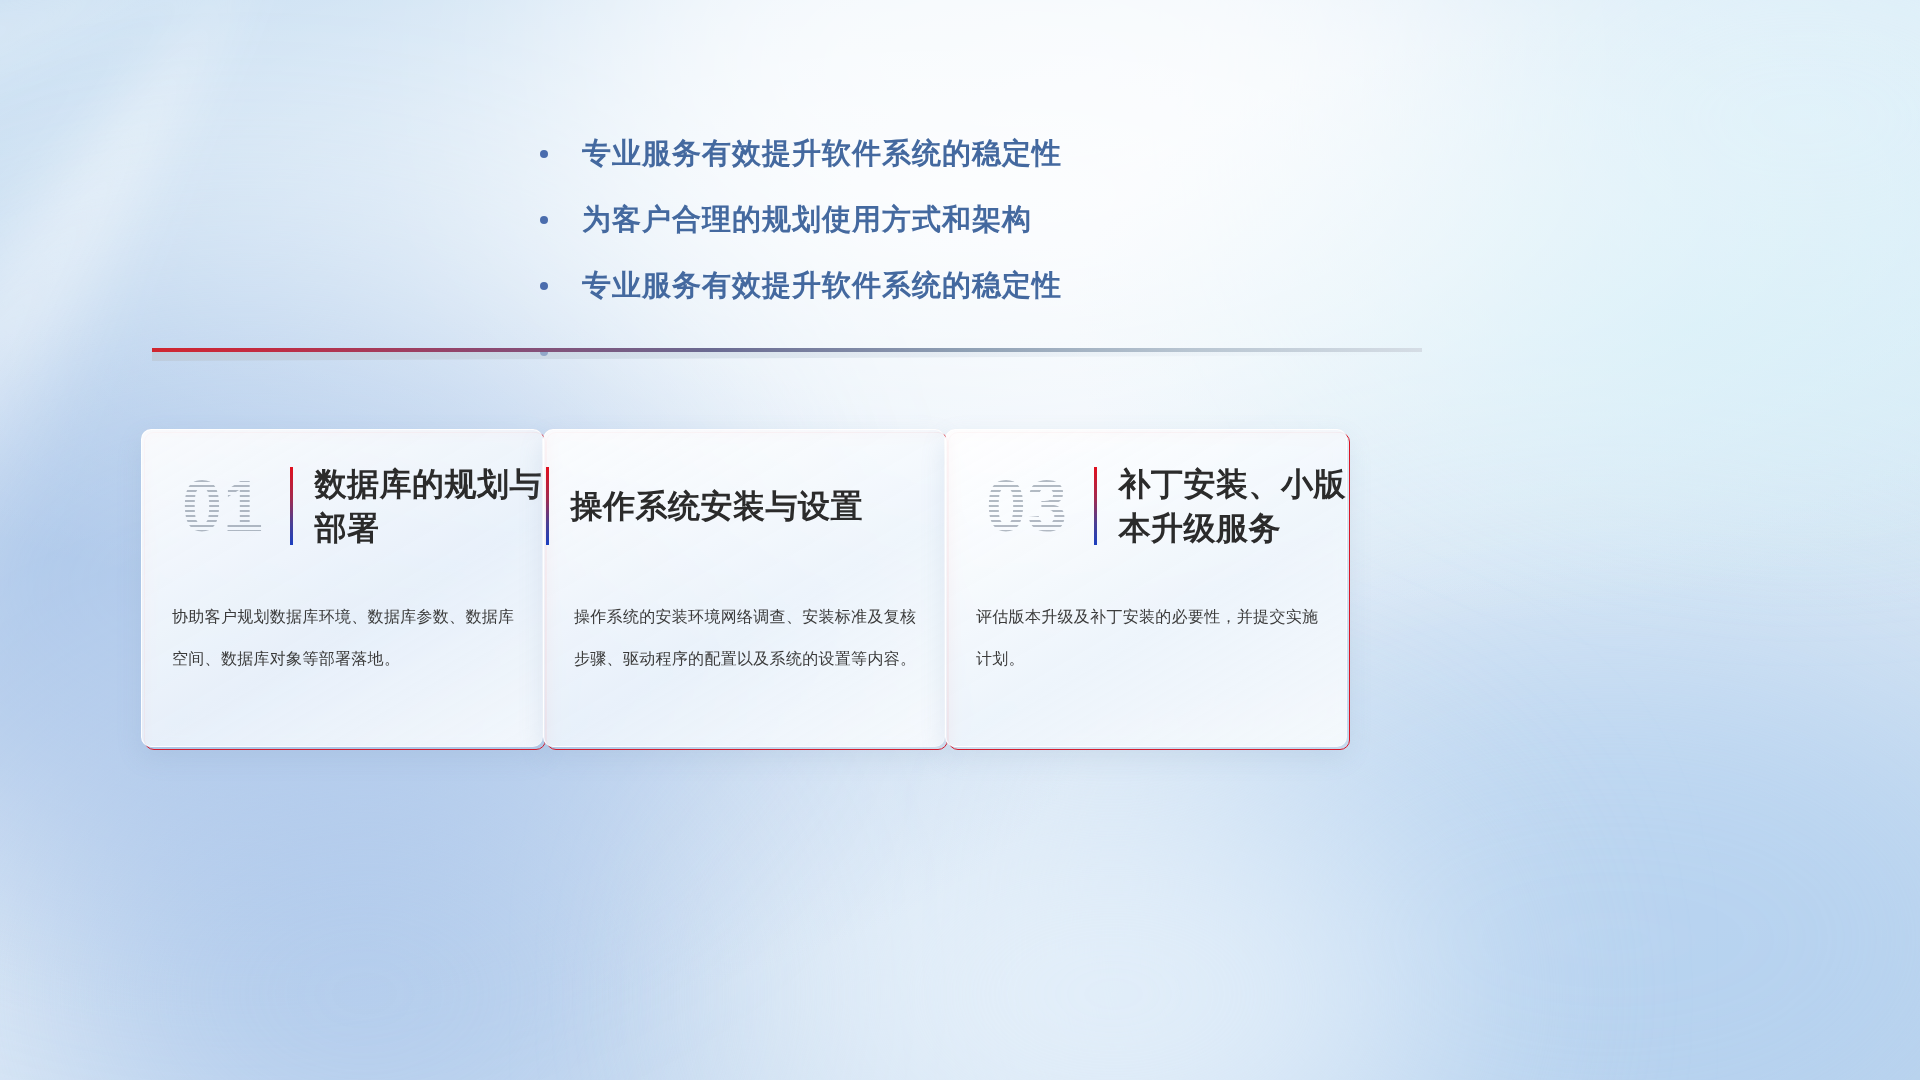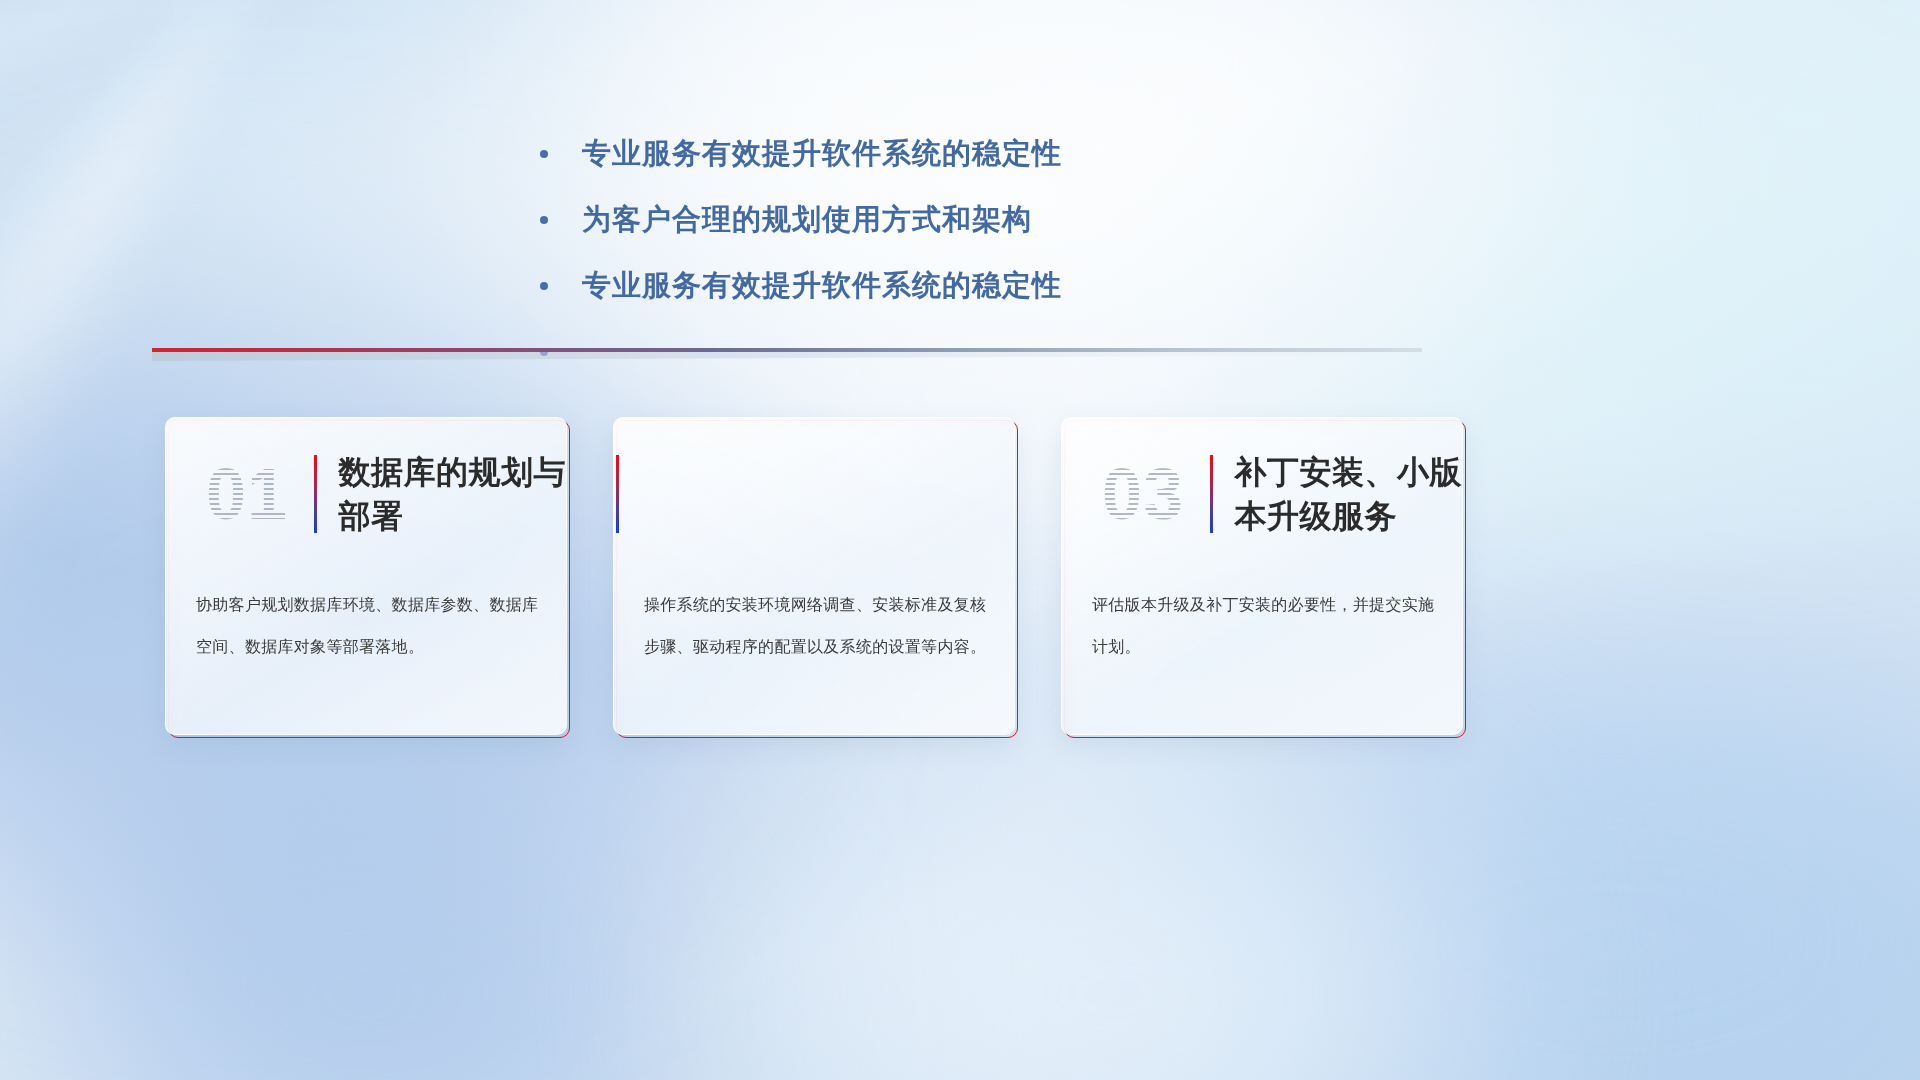--- a/index.html
+++ b/index.html
@@ -59,22 +59,22 @@
     background:linear-gradient(90deg,#d0262f 0%, #c42a3e 8%, #8c4870 26%, #6a6a91 44%, #8fa0b4 64%, #b9c6d2 82%, #d5dde5 100%);
     clip-path:polygon(0 0,100% 0,100% 100%, 0 100%);
   }
   #divider .d-bot{
     position:absolute;left:0;top:4px;width:100%;height:9px;
     background:linear-gradient(90deg, rgba(188,200,214,.75) 0%, rgba(198,210,222,.55) 40%, rgba(214,224,234,.30) 75%, rgba(220,230,238,0) 100%);
     clip-path:polygon(0 0, 100% 0, 100% 34%, 0 100%);
   }
 
   
-  #cards{position:absolute;left:168px;top:420px;width:1300px;height:330px;z-index:5;
-         display:flex;gap:46px;}
+  #cards{position:absolute;left:144px;top:420px;width:1300px;height:330px;z-index:5;
+         display:flex;align-items:flex-end;}
   .card{
     position:relative;width:402px;height:318px;flex:none;
   }
   .card-frame{
     position:absolute;inset:0;border-radius:10px;
     border:1.6px solid #e10f1e;
     box-sizing:border-box;
   }
   .card-body{
     position:absolute;left:-3px;top:-3px;right:3px;bottom:3px;
@@ -168,20 +168,21 @@
       </div>
       <div class="card-text">协助客户规划数据库环境、数据库参数、数据库空间、数据库对象等部署落地。</div>
     </div>
   </div>
 
   <div class="card">
     <div class="card-frame"></div>
     <div class="card-body">
       <div class="card-head">
         <div class="card-rule"></div>
+        <div class="card-title">操作系统安装与设置</div>
       </div>
       <div class="card-text">操作系统的安装环境网络调查、安装标准及复核步骤、驱动程序的配置以及系统的设置等内容。</div>
     </div>
   </div>
 
   <div class="card">
     <div class="card-frame"></div>
     <div class="card-body">
       <div class="card-head">
         <div class="card-num">03</div>

